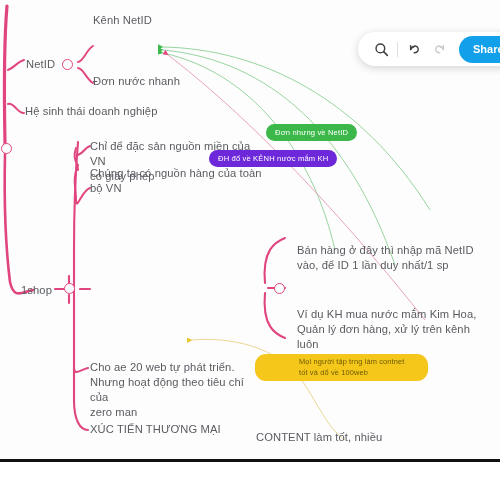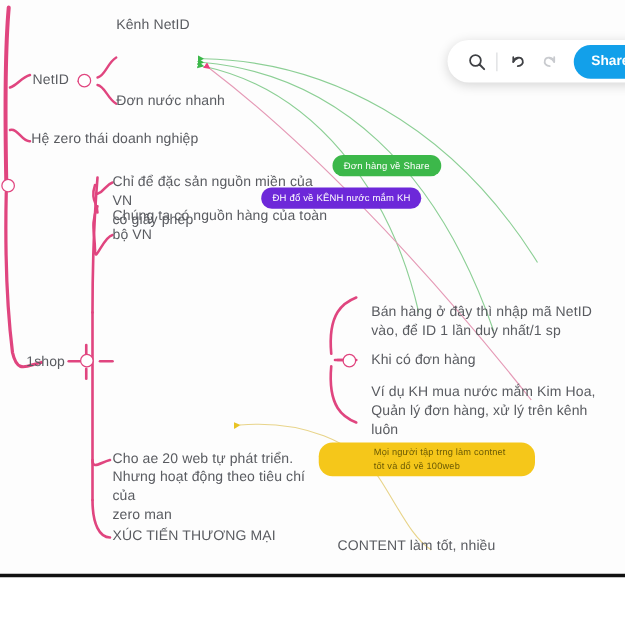--- a/index.html
+++ b/index.html
@@ -172,49 +172,48 @@
     <div class="ring" style="left:62px;top:59px;"></div>
     <div class="ring" style="left:64px;top:283px;"></div>
     <div class="ring" style="left:274px;top:283px;"></div>
 
     <div class="node n-md" style="left:26px;top:57px;">NetID</div>
 
     <div class="node n-md" style="left:93px;top:13px;">Kênh NetID</div>
 
     <div class="node n-md" style="left:93px;top:74px;">Đơn nước nhanh</div>
 
-    <div class="node n-md" style="left:25px;top:104px;">Hệ zero thái doanh nghiệp</div>
+    <div class="node n-md" style="left:25px;top:104px;">Hệ sinh thái doanh nghiệp</div>
 
     <div class="node n-md" style="left:90px;top:139px;width:165px;">Chỉ để đặc sản nguồn miền của VN
 có giấy phép</div>
 
     <div class="node n-md" style="left:90px;top:166px;width:175px;">Chúng ta có nguồn hàng của toàn
 bộ VN</div>
 
     <div class="node n-md" style="left:21px;top:283px;">1shop</div>
 
 
     <div class="node n-md" style="left:90px;top:360px;width:175px;">Cho ae 20 web tự phát triển.
 Nhưng hoạt động theo tiêu chí của
 zero man</div>
 
     <div class="node n-md" style="left:90px;top:422px;">XÚC TIẾN THƯƠNG MẠI</div>
 
     <div class="node n-md" style="left:297px;top:243px;width:200px;">Bán hàng ở đây thì nhập mã NetID
 vào, để ID 1 lần duy nhất/1 sp</div>
 
-    <div class="node n-md" style="left:297px;top:281px;">Khi có đơn hàng</div>
 
     <div class="node n-md" style="left:297px;top:307px;width:200px;">Ví dụ KH mua nước mắm Kim Hoa,
 Quản lý đơn hàng, xử lý trên kênh
 luôn</div>
 
-    <div class="node n-md" style="left:270px;top:430px;text-align:right;">CONTENT làm tốt, nhiều</div>
-
-    <div class="badge badge-green" style="left:266px;top:124px;">Đơn hàng về Share</div>
+    <div class="node n-md" style="left:256px;top:430px;text-align:right;">CONTENT làm tốt, nhiều</div>
+
+    <div class="badge badge-green" style="left:266px;top:124px;">Đơn nhưng về NetID</div>
 
     <div class="badge badge-pink" style="left:209px;top:150px;">ĐH đổ về KÊNH nước mắm KH</div>
 
     <div class="badge badge-yellow" style="left:255px;top:354px;width:120px;padding-left:44px;">Mọi người tập trng làm contnet
 tốt và dổ về 100web</div>
 
   </div>
 
   <div id="bottom-rule"></div>
   <div id="below-rule"></div>

